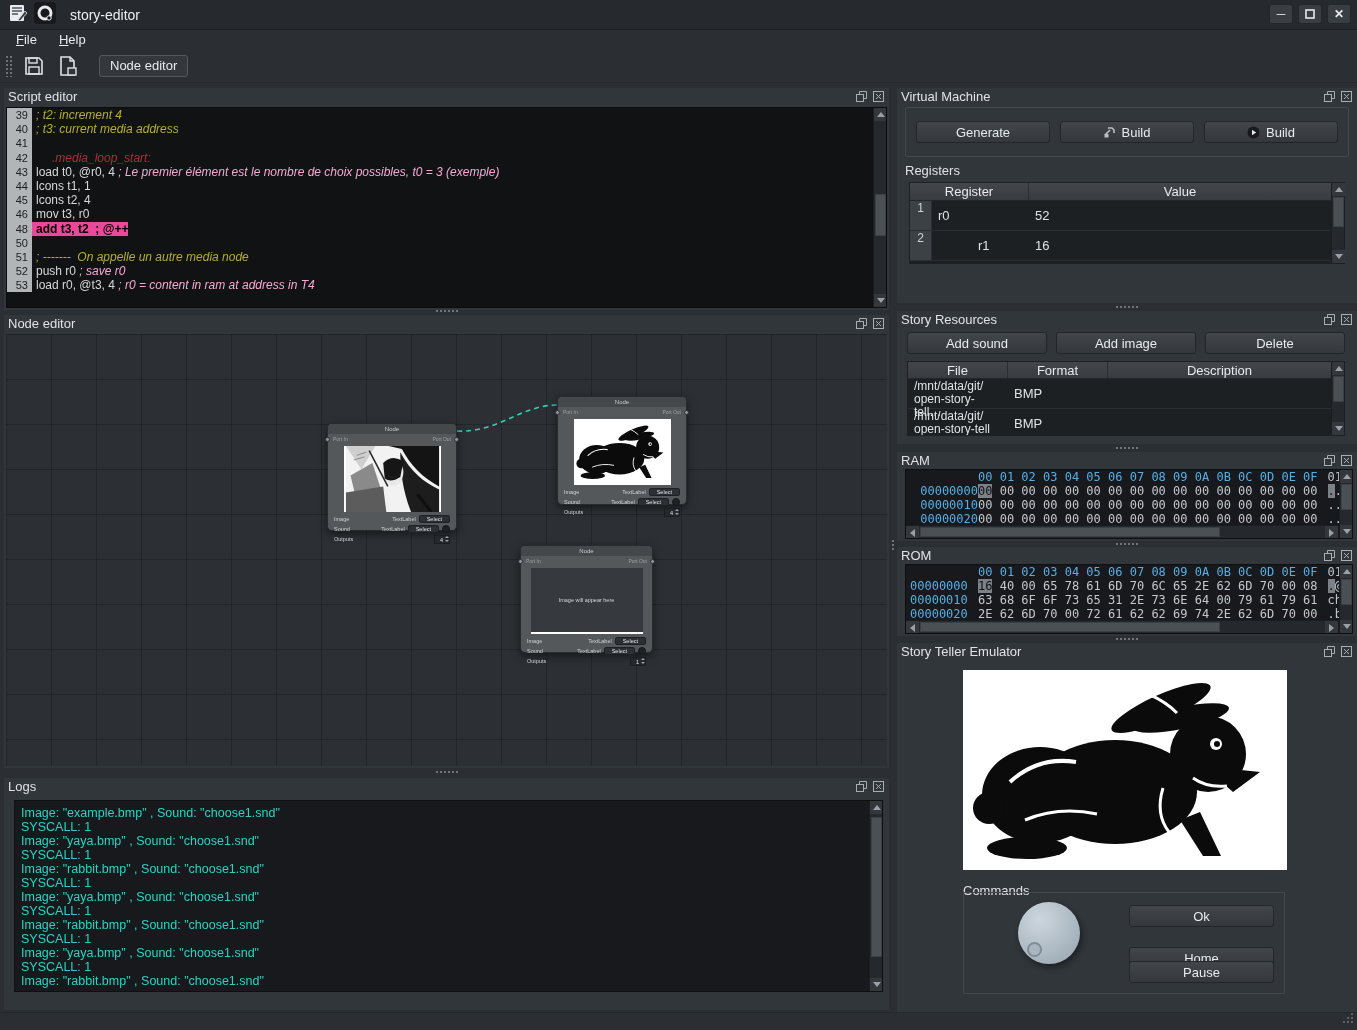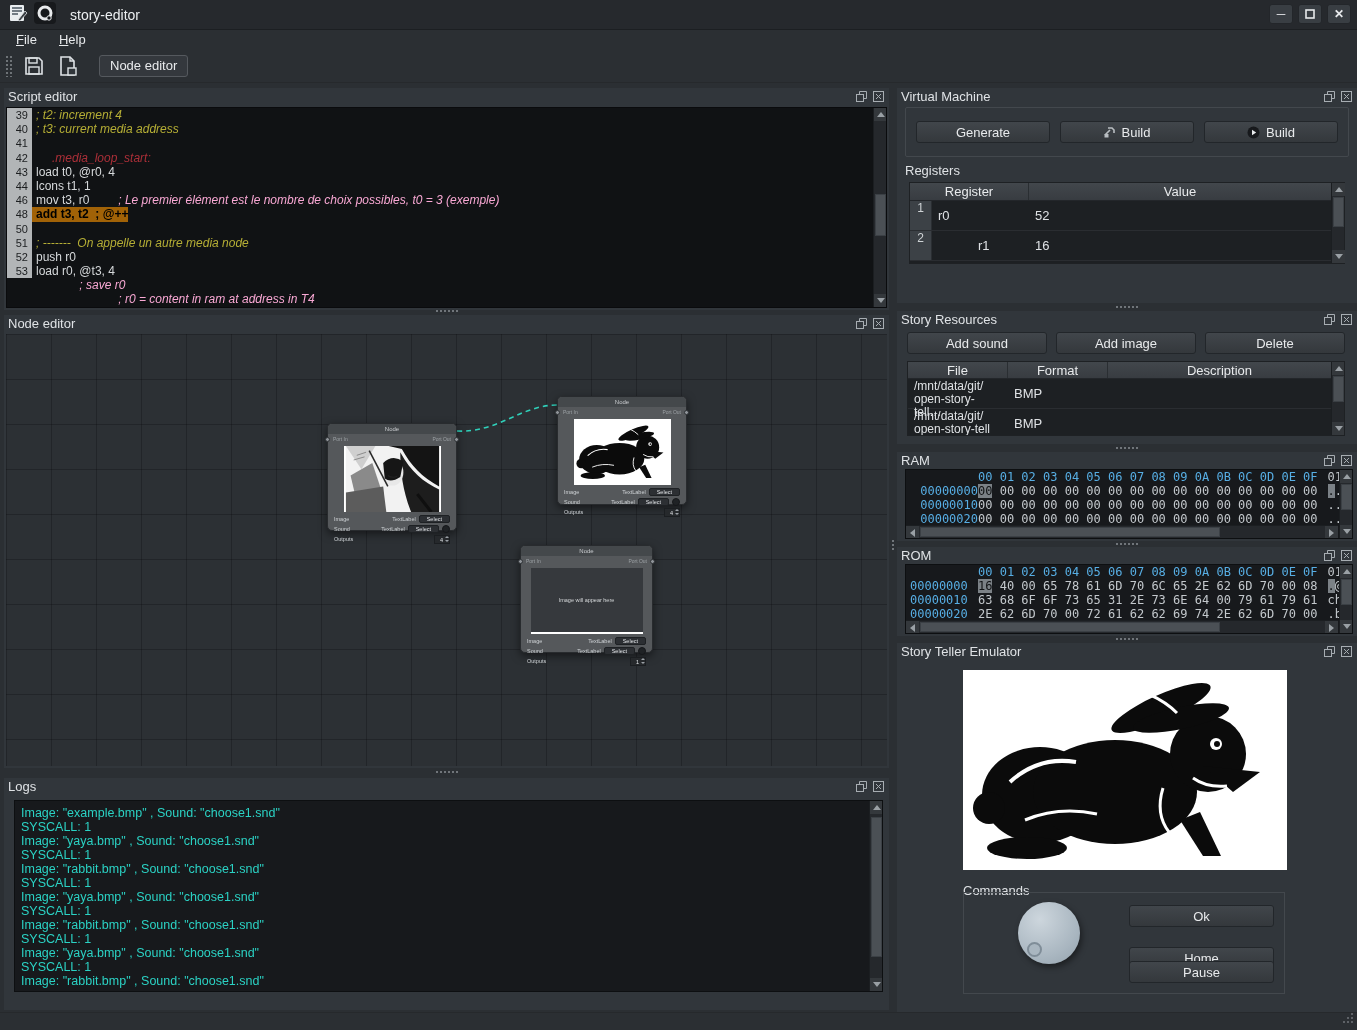--- a/index.html
+++ b/index.html
@@ -39,22 +39,22 @@
   .vsplit { position:absolute; width:6px; display:flex; flex-direction:column; align-items:center; justify-content:center; gap:2px; }
   
   .editor { position:absolute; left:2px; right:2px; top:19px; bottom:2px;
     background:#101214; border:1px solid #0a0b0d; overflow:hidden; }
   .sline { display:flex; height:14.2px; line-height:14.2px; font-size:12px; white-space:pre; }
   .ln { width:25px; background:#b2b5b7; color:#1c1e20; text-align:right; padding-right:4px; flex:none; font-size:11px; }
   .seg { padding-left:4px; }
   .seg.code { color:#d6d9db; }
   .seg.comment { color:#b5ae35; font-style:italic; }
   .seg.label { color:#ab2f38; font-style:italic;margin-left:16px; }
-  .seg.hl { background:#a16207; color:#000; font-weight:bold; }
-  .seg.mixedcomment { color:#f9a8d4; font-style:italic; padding-left:0;margin-top:28px; }
+  .seg.hl { background:#ec4899; color:#000; font-weight:bold; }
+  .seg.mixedcomment { color:#f9a8d4; font-style:italic; padding-left:0; }
   .vscroll { position:absolute; right:0; top:0; bottom:0; width:13px; background:#25282c; border-left:1px solid #1b1e21; }
   .sb-btn { position:absolute; left:0; width:13px; height:13px; background:#34383c; display:flex; align-items:center; justify-content:center; }
   .sb-btn.up { top:0; } .sb-btn.down { bottom:0; }
   .sb-thumb { position:absolute; left:1px; width:11px; background:#4b5055; border:1px solid #3b4045; }
   .arr-up { width:0; height:0; border-left:4px solid transparent; border-right:4px solid transparent; border-bottom:5px solid #9aa0a5; }
   .arr-down { width:0; height:0; border-left:4px solid transparent; border-right:4px solid transparent; border-top:5px solid #9aa0a5; }
   .arr-left { width:0; height:0; border-top:4px solid transparent; border-bottom:4px solid transparent; border-right:5px solid #9aa0a5; }
   .arr-right { width:0; height:0; border-top:4px solid transparent; border-bottom:4px solid transparent; border-left:5px solid #9aa0a5; }
   
   .canvas { position:absolute; left:2px; right:2px; top:19px; bottom:2px; background:#2c3034; overflow:hidden;
@@ -233,20 +233,21 @@
         </span>
     </span>
   </div>
   <div class="editor">
     <div class="sline"><span class="ln">39</span><span class="seg comment">; t2: increment 4</span></div>
     <div class="sline"><span class="ln">40</span><span class="seg comment">; t3: current media address</span></div>
     <div class="sline"><span class="ln">41</span></div>
     <div class="sline"><span class="ln">42</span><span class="seg label">.media_loop_start:</span></div>
     <div class="sline"><span class="ln">43</span><span class="seg code">load t0, @r0, 4 </span><span class="seg mixedcomment">; Le premier élément est le nombre de choix possibles, t0 = 3 (exemple)</span></div>
     <div class="sline"><span class="ln">44</span><span class="seg code">lcons t1, 1</span></div>
+    <div class="sline"><span class="ln">45</span><span class="seg code">lcons t2, 4</span></div>
     <div class="sline"><span class="ln">46</span><span class="seg code">mov t3, r0</span></div>
     <div class="sline"><span class="ln">48</span><span class="seg hl">add t3, t2  ; @++</span></div>
     <div class="sline"><span class="ln">50</span></div>
     <div class="sline"><span class="ln">51</span><span class="seg comment">; -------  On appelle un autre media node</span></div>
     <div class="sline"><span class="ln">52</span><span class="seg code">push r0 </span><span class="seg mixedcomment">; save r0</span></div>
     <div class="sline"><span class="ln">53</span><span class="seg code">load r0, @t3, 4 </span><span class="seg mixedcomment">; r0 = content in ram at address in T4</span></div>
     <div class="vscroll">
       <div class="sb-btn up">
           <i class="arr-up"></i>
         </div>

